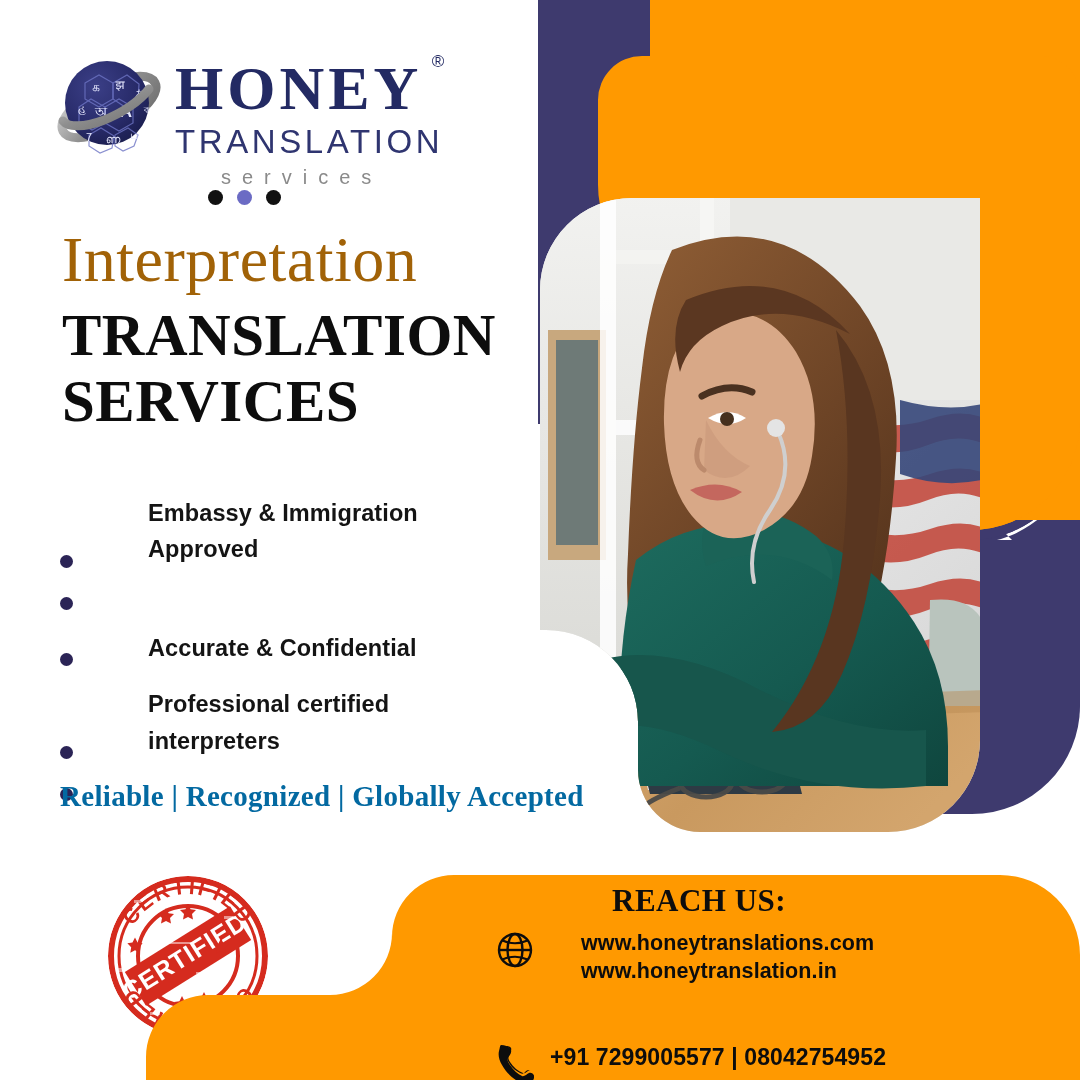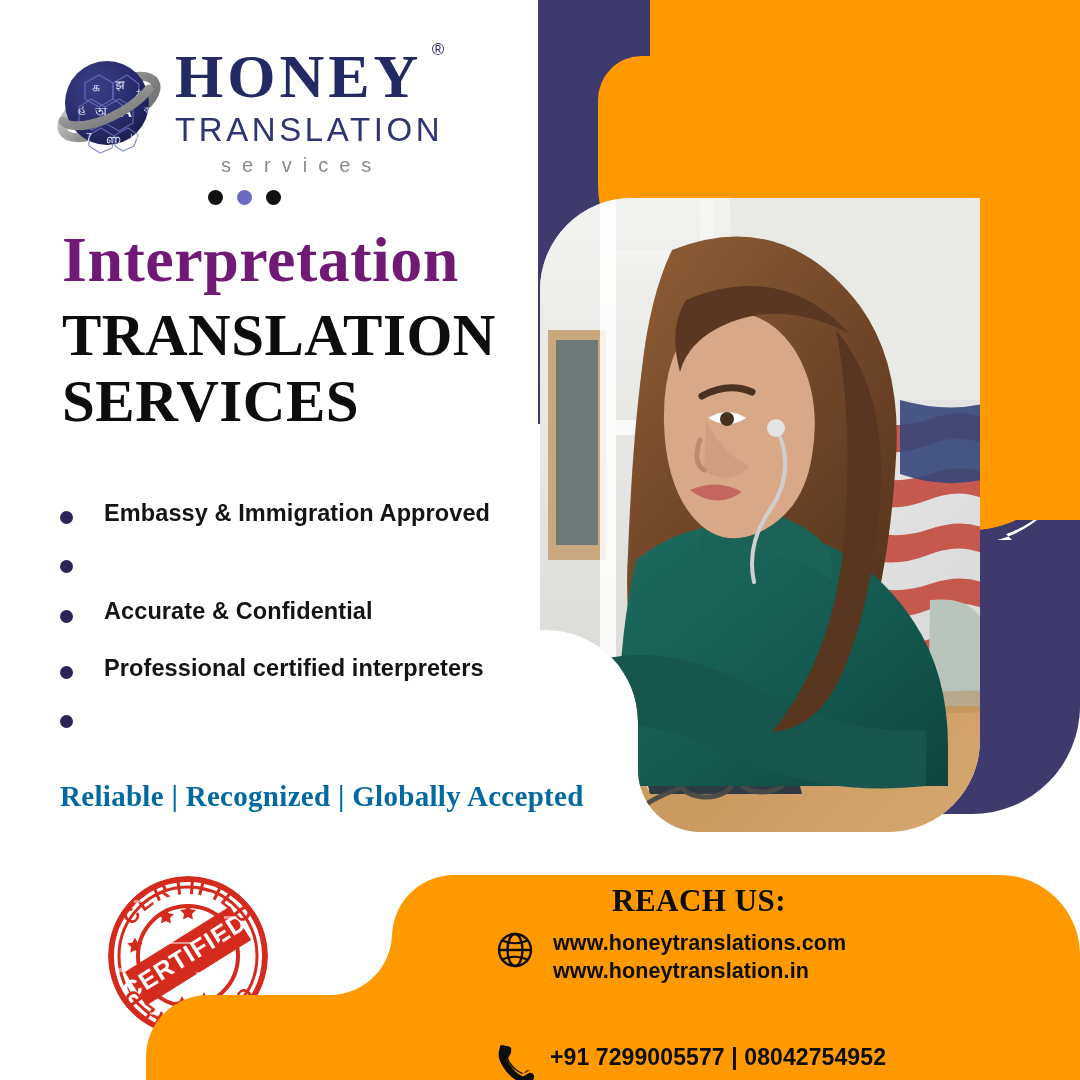--- a/index.html
+++ b/index.html
@@ -16,21 +16,21 @@
     overflow:hidden;
   }
 
   
   .deco-layer{position:absolute;inset:0;pointer-events:none;}
   .deco-layer svg{display:block;width:1080px;height:1080px;}
 
   
   .logo-block{position:absolute;left:55px;top:45px;width:420px;height:135px;}
   .logo-globe{position:absolute;left:0;top:6px;width:112px;height:112px;}
-  .logo-text{position:absolute;left:120px;top:0;width:300px;}
+  .logo-text{position:absolute;left:120px;top:12px;width:300px;}
   .logo-honey{
     font-family:"Liberation Serif", serif;
     font-weight:700;
     font-size:62px;
     letter-spacing:4px;
     color:#232a63;
     line-height:1.0;
     position:relative;
     display:inline-block;
     white-space:nowrap;
@@ -66,41 +66,41 @@
   }
 
   
   .dots{position:absolute;left:208px;top:190px;display:flex;gap:14px;align-items:center;}
   .dot{width:15px;height:15px;border-radius:50%;display:block;}
 
   
   .headline{position:absolute;left:62px;top:228px;width:470px;}
   .h-script{
     font-family:"Liberation Serif", serif;
-    font-weight:700;
+    font-weight:400;
     font-size:64px;
-    color:#701a75;
+    color:#a16207;
     line-height:1.0;
     letter-spacing:0.5px;
     white-space:nowrap;
   }
   .h-main{
     font-family:"Liberation Serif", serif;
     font-weight:700;
     font-size:59px;
     color:#0d0d0d;
     line-height:1.12;
     letter-spacing:0.5px;
     margin-top:10px;
   }
   .h-main div{white-space:nowrap;}
 
   
   .bullets{position:absolute;left:55px;top:495px;width:470px;}
-  .bullet-row{display:flex;align-items:center;margin-bottom:20px;}
+  .bullet-row{display:flex;align-items:flex-end;margin-bottom:20px;gap:44px;}
   .bullet-row:last-child{margin-bottom:0;}
   .bullet-dot{
     width:13px;height:13px;border-radius:50%;
     background:#2b2456;
     flex:0 0 13px;
     margin-top:9px;margin-left:5px;margin-right:31px;
   }
   .bullet-text{
     font-family:"Liberation Sans", sans-serif;
     font-weight:700;
@@ -144,21 +144,21 @@
   .c-icon svg{display:block;}
   .c-text{
     font-family:"Liberation Sans", sans-serif;
     font-weight:700;
     font-size:21.5px;
     color:#0d0d0d;
     line-height:1.28;
     letter-spacing:0.1px;
     white-space:nowrap;
   }
-  #row-web{left:495px;top:85px;}
+  #row-web{left:495px;top:85px;gap:28px;}
   #row-mail{left:495px;top:147px;}
   #row-phone{left:492px;top:198px;}
   #row-phone .c-text{font-size:23px;}
 </style>
 </head>
 <body>
 
 <div id="poster">
 
   <div class="deco-layer">

